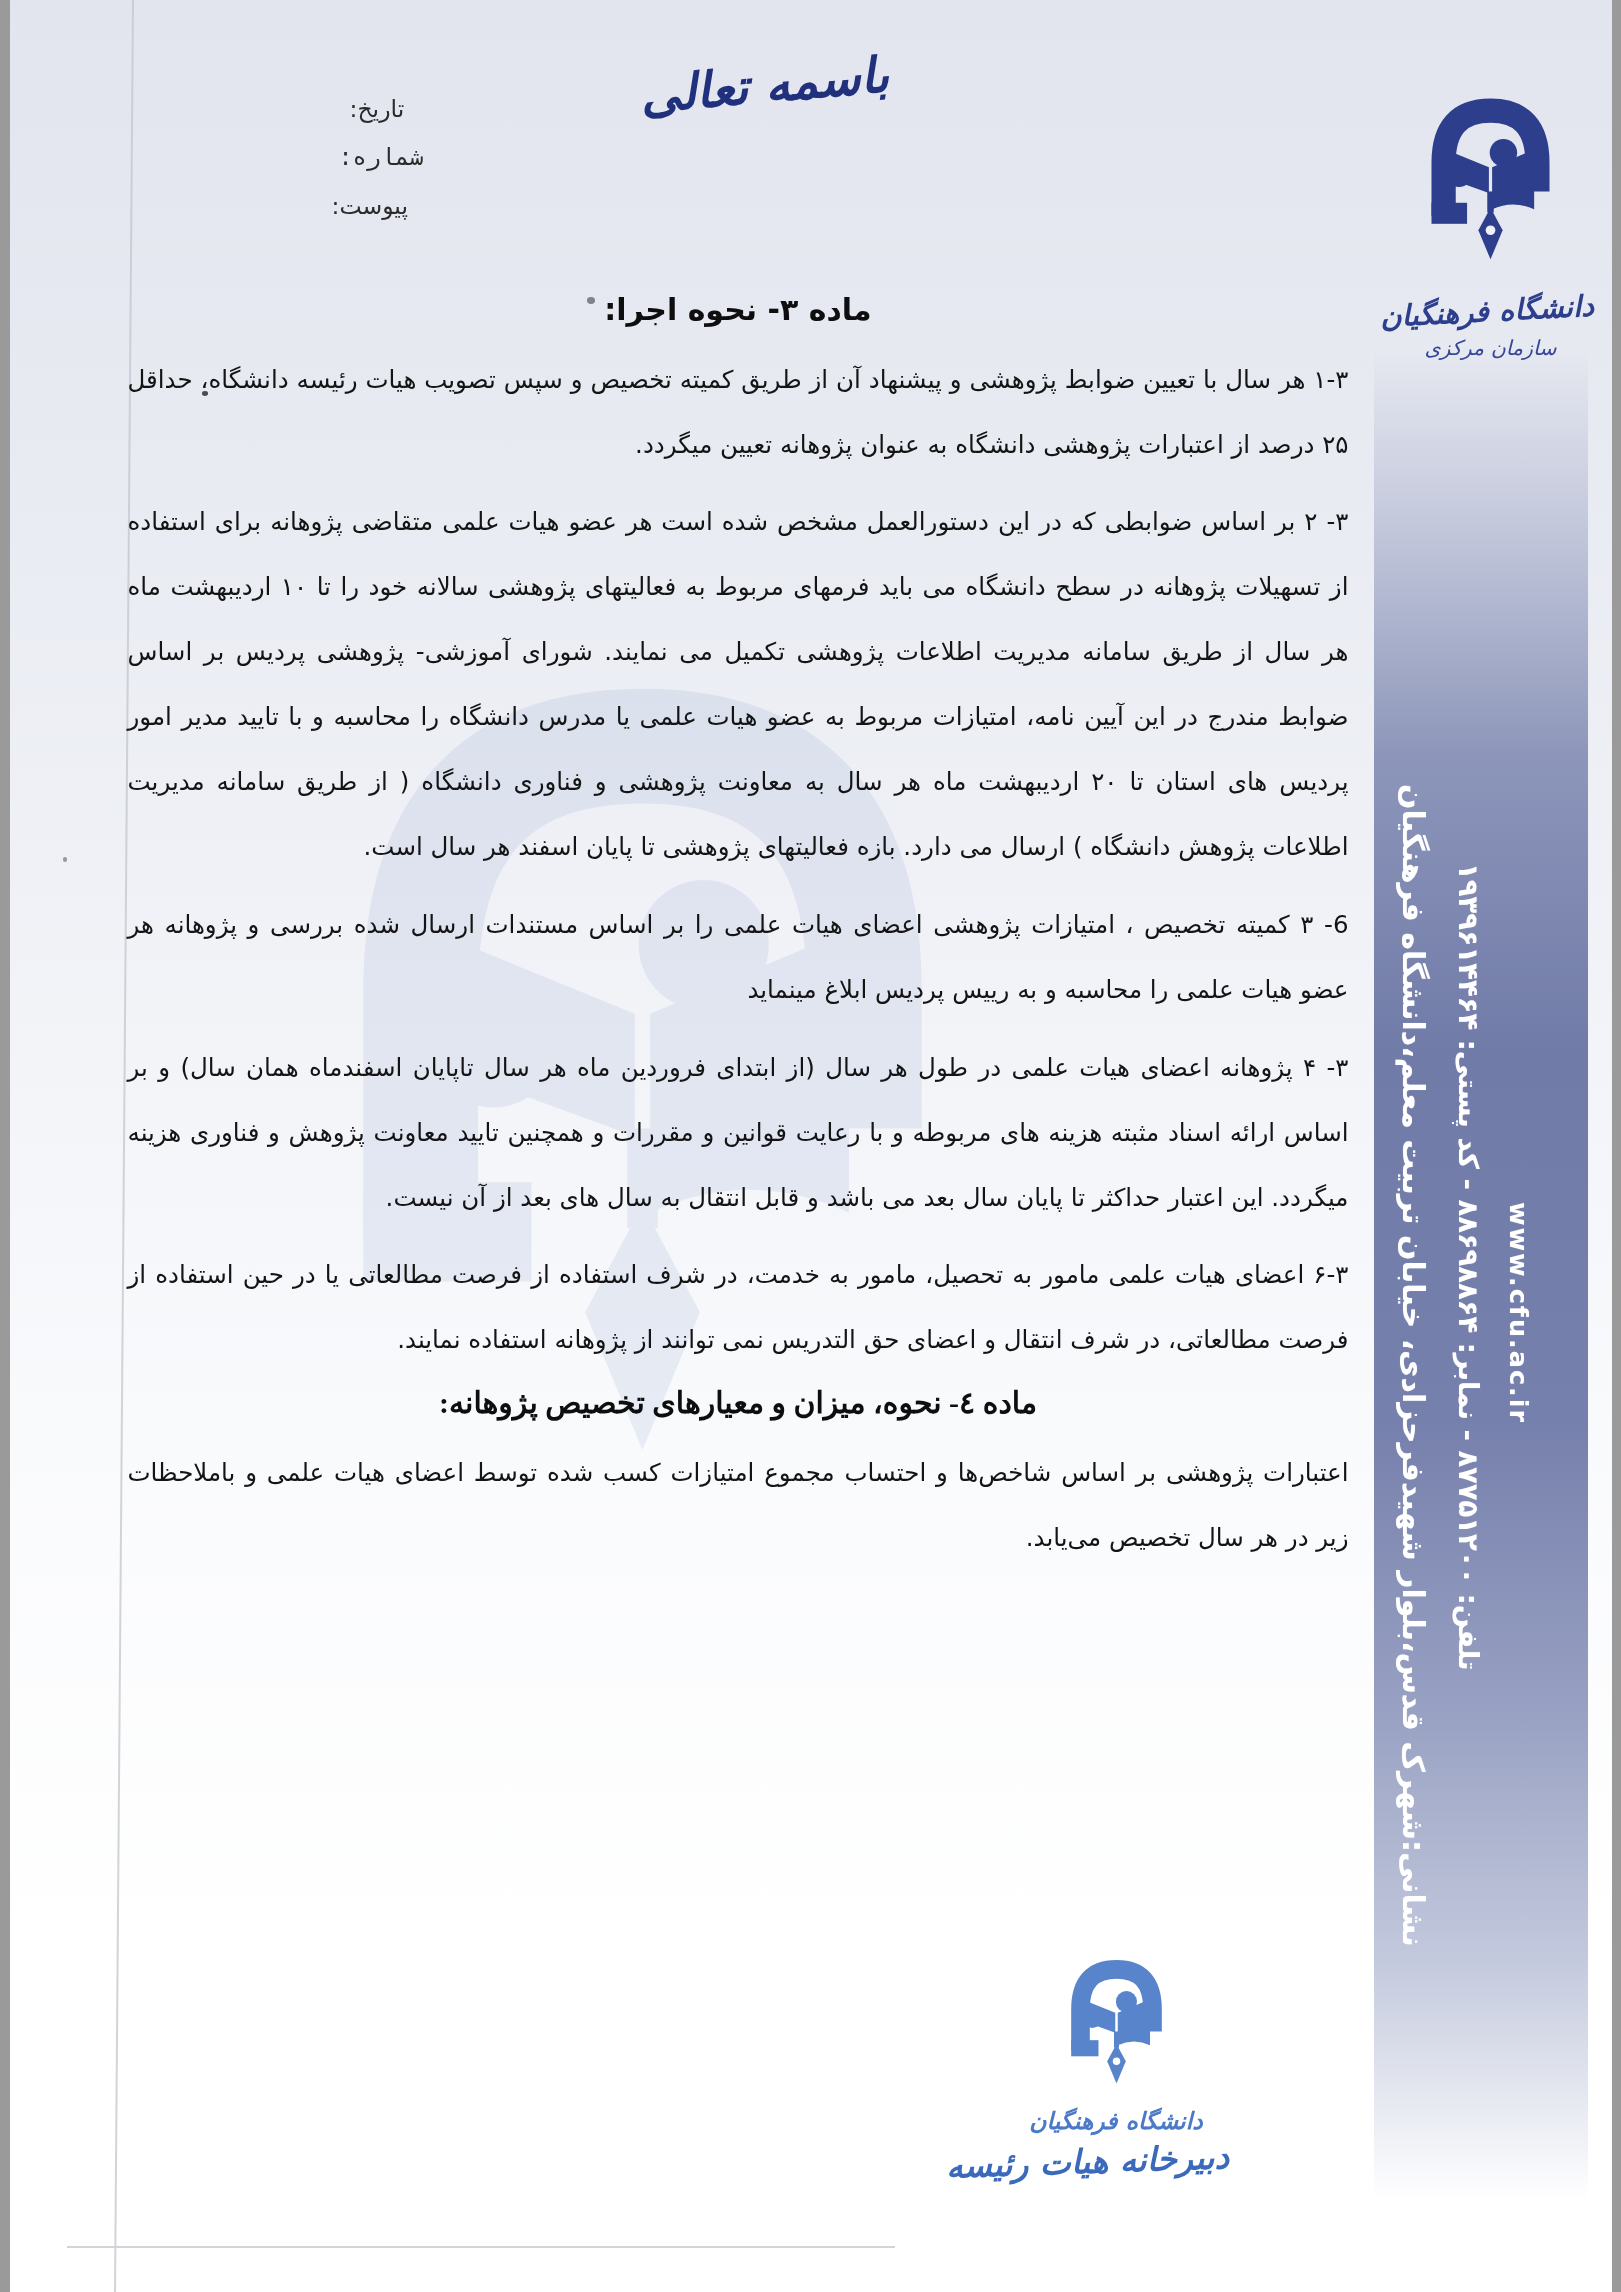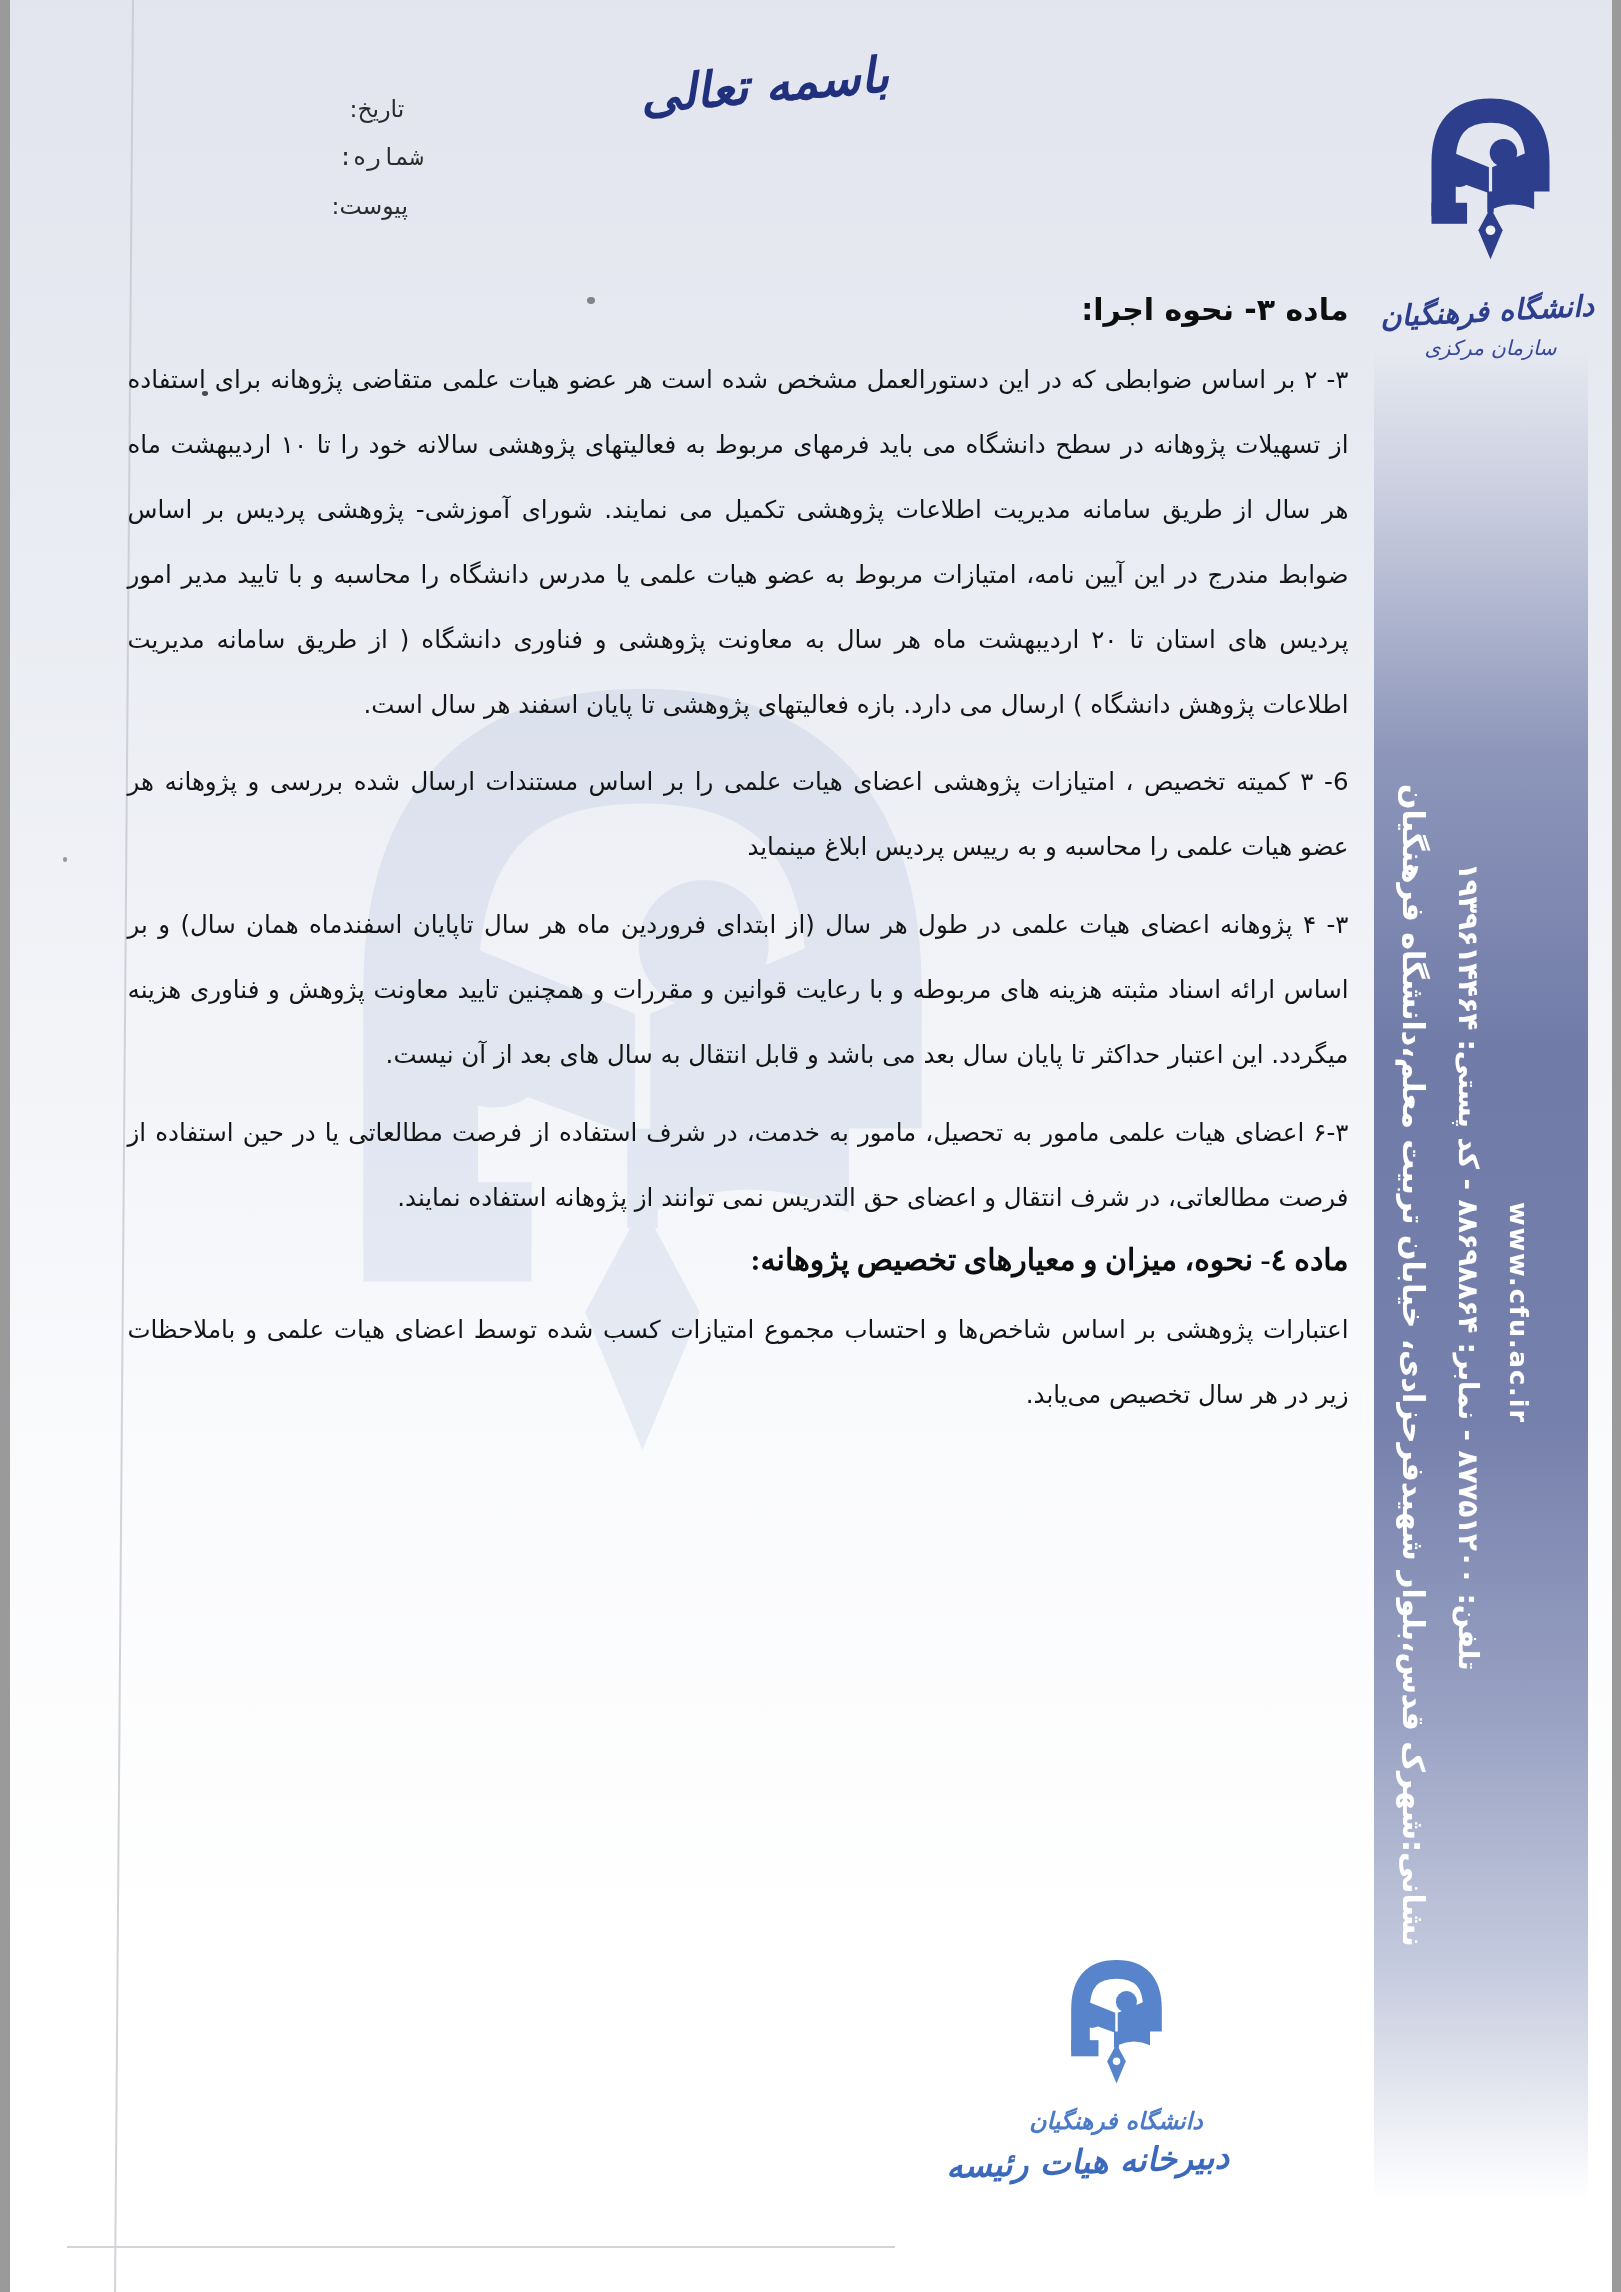--- a/index.html
+++ b/index.html
@@ -35,21 +35,21 @@
 
   
   .watermark{position:absolute;left:250px;top:603px;width:765px;height:990px;color:#7d94c9;opacity:.14;}
   .watermark svg{width:100%;height:100%;}
 
   
   .doc-body{
     position:absolute;left:118px;top:292px;width:1221px;
     direction:rtl;text-align:justify;
   }
-  .article-title{font-size:30px;font-weight:bold;color:#0e0e0e;margin:0 0 19.6px 0;text-align:right;}
+  .article-title{font-size:30px;font-weight:bold;color:#0e0e0e;margin:0 0 19.6px 0;text-align:center;}
   .article4{margin-top:9.8px;font-family:Liberation Serif, serif;}
   .clause{font-size:24.5px;line-height:65px;margin:0 0 12.7px 0;color:#141414;}
   .cnum{direction:ltr;unicode-bidi:embed;}
 
   
   .band{
     position:absolute;left:1364px;top:348px;width:214px;height:1852px;
     background:linear-gradient(180deg,
       rgba(170,177,205,0) 0%,
       rgba(168,174,203,.55) 9%,
@@ -116,20 +116,21 @@
       <path d="M102 98 L154 76 V150 Q128 138 102 150 Z" fill="currentColor"></path>
       <path d="M98 98 L54 80 V114 L98 130 Z" fill="currentColor"></path>
       <path d="M100 148 L85 176 L100 212 L115 176 Z" fill="currentColor"></path>
       <path d="M96 128 h8 v26 h-8 z" fill="currentColor"></path>
     </svg>
   </div>
 
   <div class="doc-body">
     <div class="article-title">ماده ۳- نحوه اجرا:</div>
 
+    <p class="clause"><span class="cnum">۱-۳</span> <span>هر سال با تعیین ضوابط پژوهشی و پیشنهاد آن از طریق کمیته تخصیص و سپس تصویب هیات رئیسه دانشگاه، حداقل ۲۵ درصد از اعتبارات پژوهشی دانشگاه به عنوان پژوهانه تعیین میگردد.</span></p>
     <p class="clause"><span class="cnum">۲ -۳</span> <span>بر اساس ضوابطی که در این دستورالعمل مشخص شده است هر عضو هیات علمی متقاضی پژوهانه برای استفاده از تسهیلات پژوهانه در سطح دانشگاه می باید فرمهای مربوط به فعالیتهای پژوهشی سالانه خود را تا ۱۰ اردیبهشت ماه هر سال از طریق سامانه مدیریت اطلاعات پژوهشی تکمیل می نمایند. شورای آموزشی- پژوهشی پردیس بر اساس ضوابط مندرج در این آیین نامه، امتیازات مربوط به عضو هیات علمی یا مدرس دانشگاه را محاسبه و با تایید مدیر امور پردیس های استان تا ۲۰ اردیبهشت ماه هر سال به معاونت پژوهشی و فناوری دانشگاه ( از طریق سامانه مدیریت اطلاعات پژوهش دانشگاه ) ارسال می دارد. بازه فعالیتهای پژوهشی  تا پایان اسفند هر سال است.</span></p>
     <p class="clause"><span class="cnum">۳ -6</span> <span>کمیته تخصیص ، امتیازات پژوهشی اعضای هیات علمی را بر اساس مستندات ارسال شده بررسی و پژوهانه هر عضو هیات علمی را محاسبه و به رییس پردیس ابلاغ مینماید</span></p>
     <p class="clause"><span class="cnum">۴ -۳</span> <span>پژوهانه اعضای هیات علمی در طول هر سال (از ابتدای فروردین ماه هر سال تاپایان اسفندماه همان سال) و بر اساس ارائه اسناد مثبته هزینه های مربوطه و با رعایت قوانین و مقررات و همچنین تایید معاونت پژوهش و فناوری هزینه میگردد. این اعتبار  حداکثر تا پایان سال بعد می باشد و قابل انتقال به سال های بعد از آن نیست.</span></p>
     <p class="clause"><span class="cnum">۶-۳</span> <span>اعضای هیات علمی مامور به تحصیل، مامور به خدمت، در شرف استفاده از فرصت مطالعاتی یا در حین استفاده از فرصت مطالعاتی، در شرف انتقال و اعضای حق التدریس نمی توانند از پژوهانه استفاده نمایند.</span></p>
 
     <div class="article-title article4">ماده ٤- نحوه، میزان و معیارهای تخصیص پژوهانه:</div>
     <p class="clause">اعتبارات پژوهشی بر اساس شاخص‌ها و احتساب مجموع امتیازات کسب شده توسط اعضای هیات علمی و باملاحظات زیر در هر سال تخصیص می‌یابد.</p>
   </div>
 
   <div class="band"></div>

